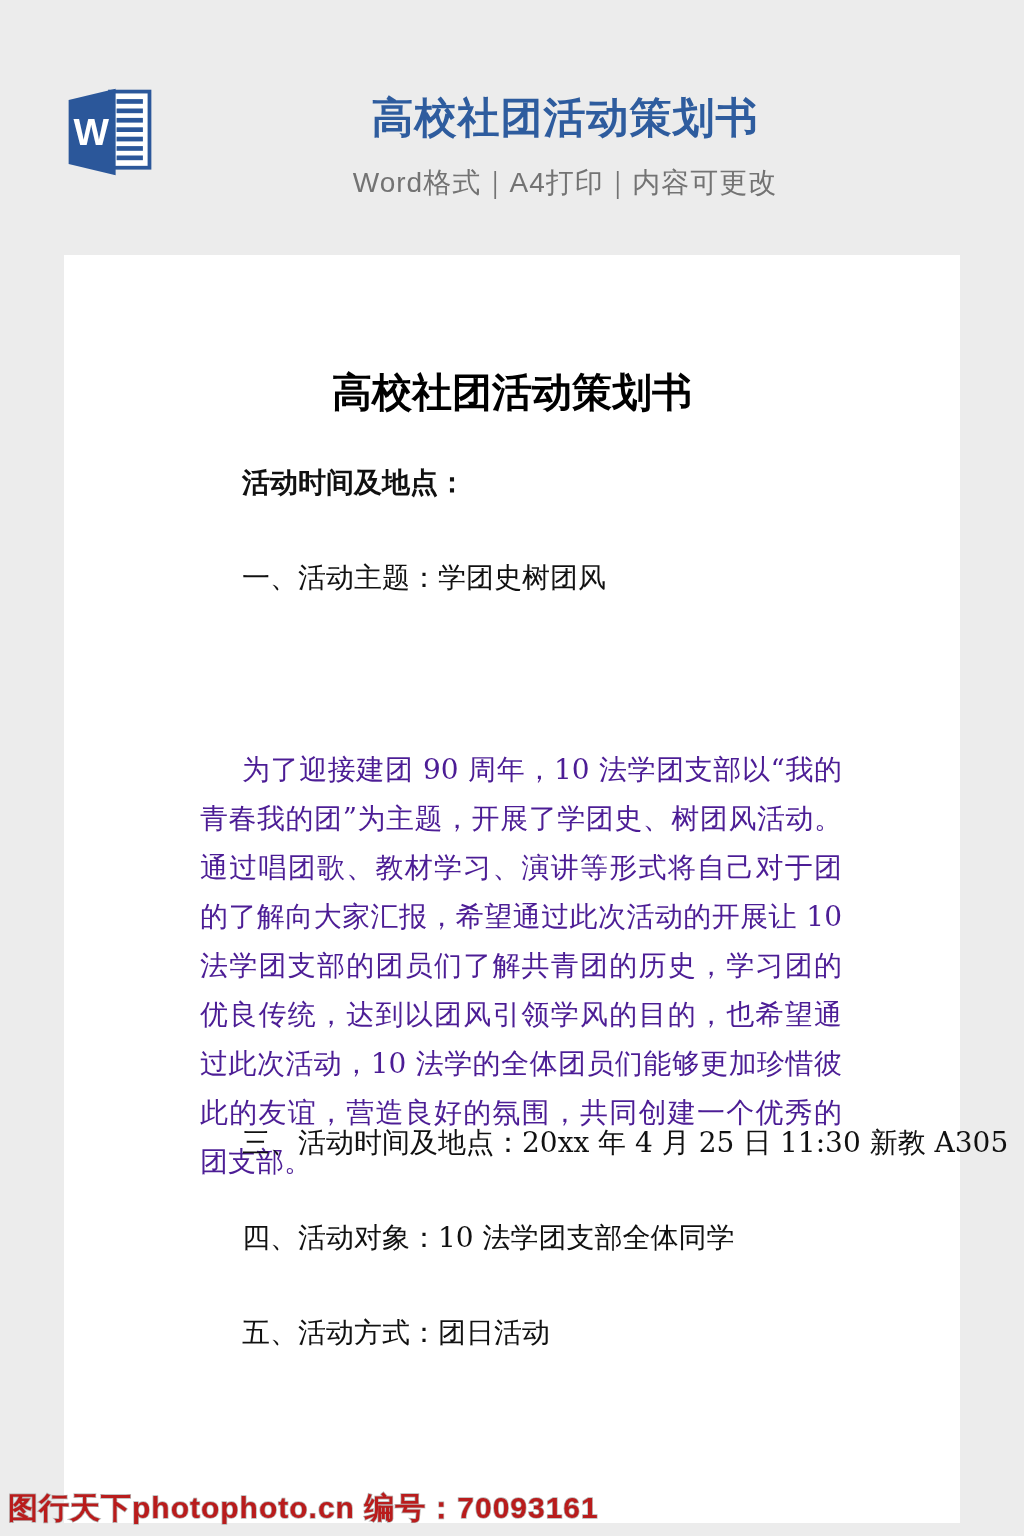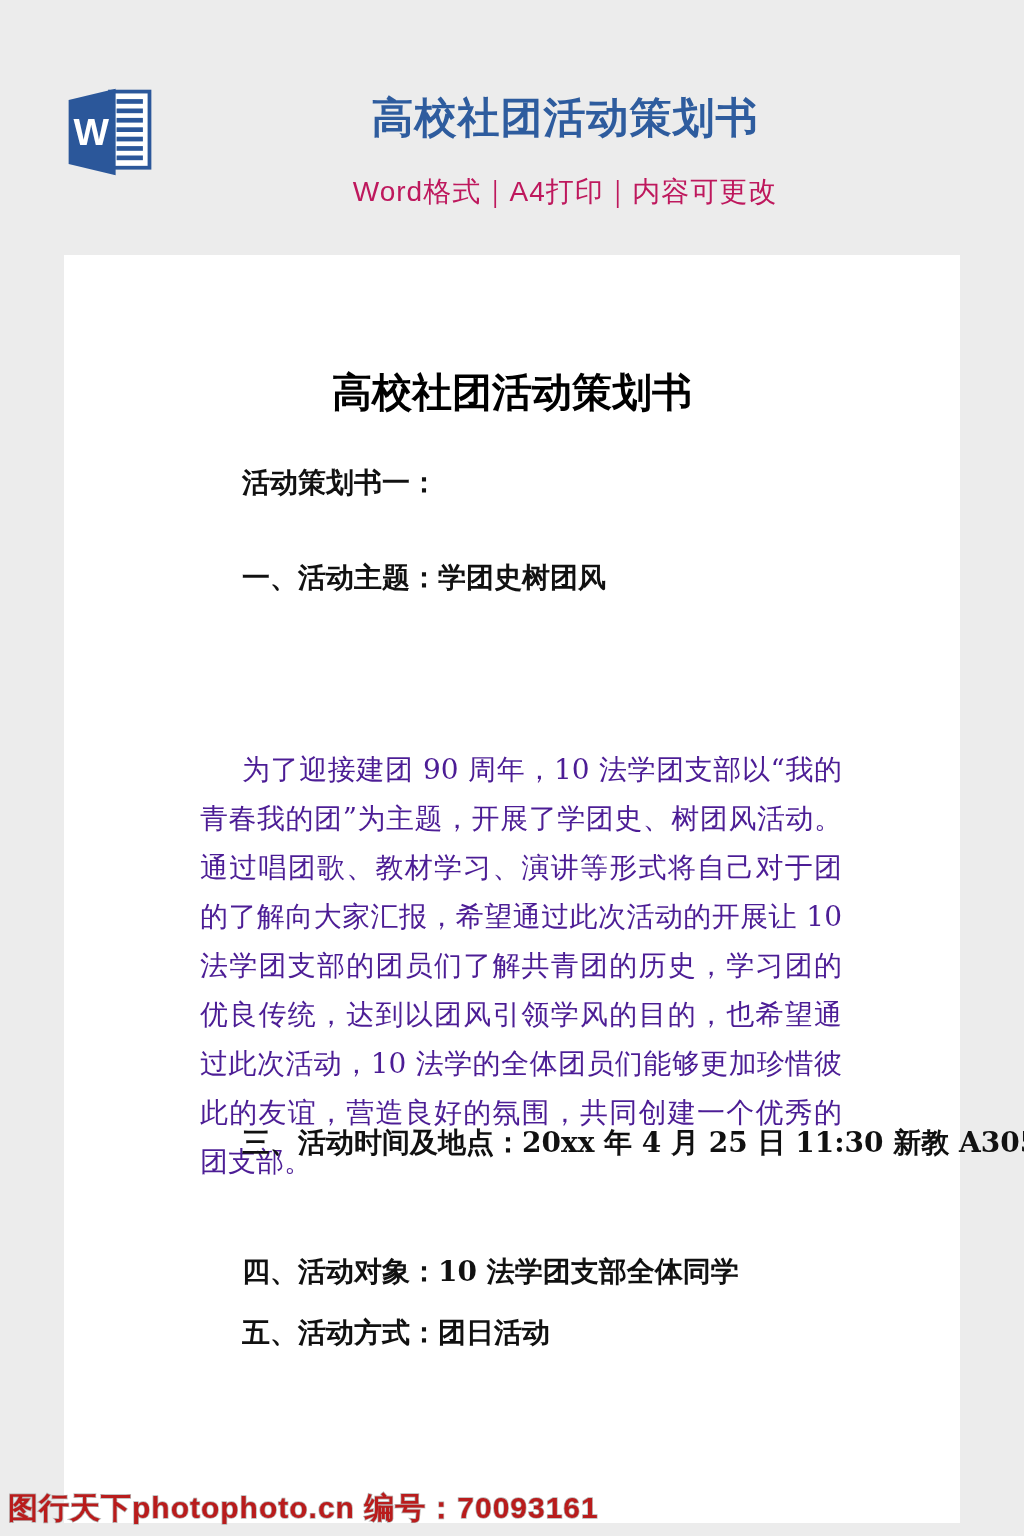--- a/index.html
+++ b/index.html
@@ -32,23 +32,23 @@
     text-align: center;
   }
   .header-title {
     font-size: 42px;
     font-weight: 700;
     color: #2e5c9e;
     letter-spacing: 1px;
     line-height: 56px;
   }
   .header-subtitle {
-    margin-top: 27px;
+    margin-top: 18px;
     font-size: 28px;
-    color: #be185d;
+    color: #737373;
     letter-spacing: 1px;
   }
 
   
   .page {
     position: absolute;
     left: 64px; top: 255px;
     width: 896px; height: 1268px;
     background: #ffffff;
     font-family: "DejaVu Serif", "Liberation Serif", serif;
@@ -63,28 +63,27 @@
     font-weight: 700;
     color: #000000;
   }
   .doc-line {
     position: absolute;
     left: 178px;
     width: 700px;
     font-size: 28px;
     line-height: 34px;
     white-space: nowrap;
-    font-weight: bold;
   }
   .doc-line.bold { font-weight: 700; }
   .l-subheading { top: 211px; }
   .l-item1 { top: 306px; }
   .l-item2 { top: 401px; }
   .l-item3 { top: 871px; }
-  .l-item4 { top: 966px; margin-top: 34px; }
+  .l-item4 { top: 966px; }
   .l-item5 { top: 1061px; }
   .doc-paragraph {
     position: absolute;
     left: 136px; top: 490px;
     width: 642px;
     font-size: 28px;
     line-height: 49px;
     text-align: justify;
     text-indent: 42px;
     color: #4c1d95;
@@ -121,21 +120,21 @@
     <text x="30" y="64" font-size="40" font-weight="bold" fill="#ffffff" text-anchor="middle" font-family="Liberation Sans, sans-serif">W</text>
   </svg>
   <div class="header-text">
     <div class="header-title">高校社团活动策划书</div>
     <div class="header-subtitle">Word格式｜A4打印｜内容可更改</div>
   </div>
 </div>
 
 <div class="page">
   <div class="doc-title">高校社团活动策划书</div>
-  <div class="doc-line bold l-subheading">活动策划书一：</div>
+  <div class="doc-line bold l-subheading">活动时间及地点：</div>
   <div class="doc-line l-item1">一、活动主题：学团史树团风</div>
   <div class="doc-paragraph">为了迎接建团 90 周年，10 法学团支部以“我的青春我的团”为主题，开展了学团史、树团风活动。通过唱团歌、教材学习、演讲等形式将自己对于团的了解向大家汇报，希望通过此次活动的开展让 10 法学团支部的团员们了解共青团的历史，学习团的优良传统，达到以团风引领学风的目的，也希望通过此次活动，10 法学的全体团员们能够更加珍惜彼此的友谊，营造良好的氛围，共同创建一个优秀的团支部。</div>
   <div class="doc-line l-item3">三、活动时间及地点：20xx 年 4 月 25 日 11:30 新教 A305</div>
   <div class="doc-line l-item4">四、活动对象：10 法学团支部全体同学</div>
   <div class="doc-line l-item5">五、活动方式：团日活动</div>
 </div>
 
 <div class="footer-watermark">图行天下photophoto.cn 编号：70093161</div>
 
 </body></html>

